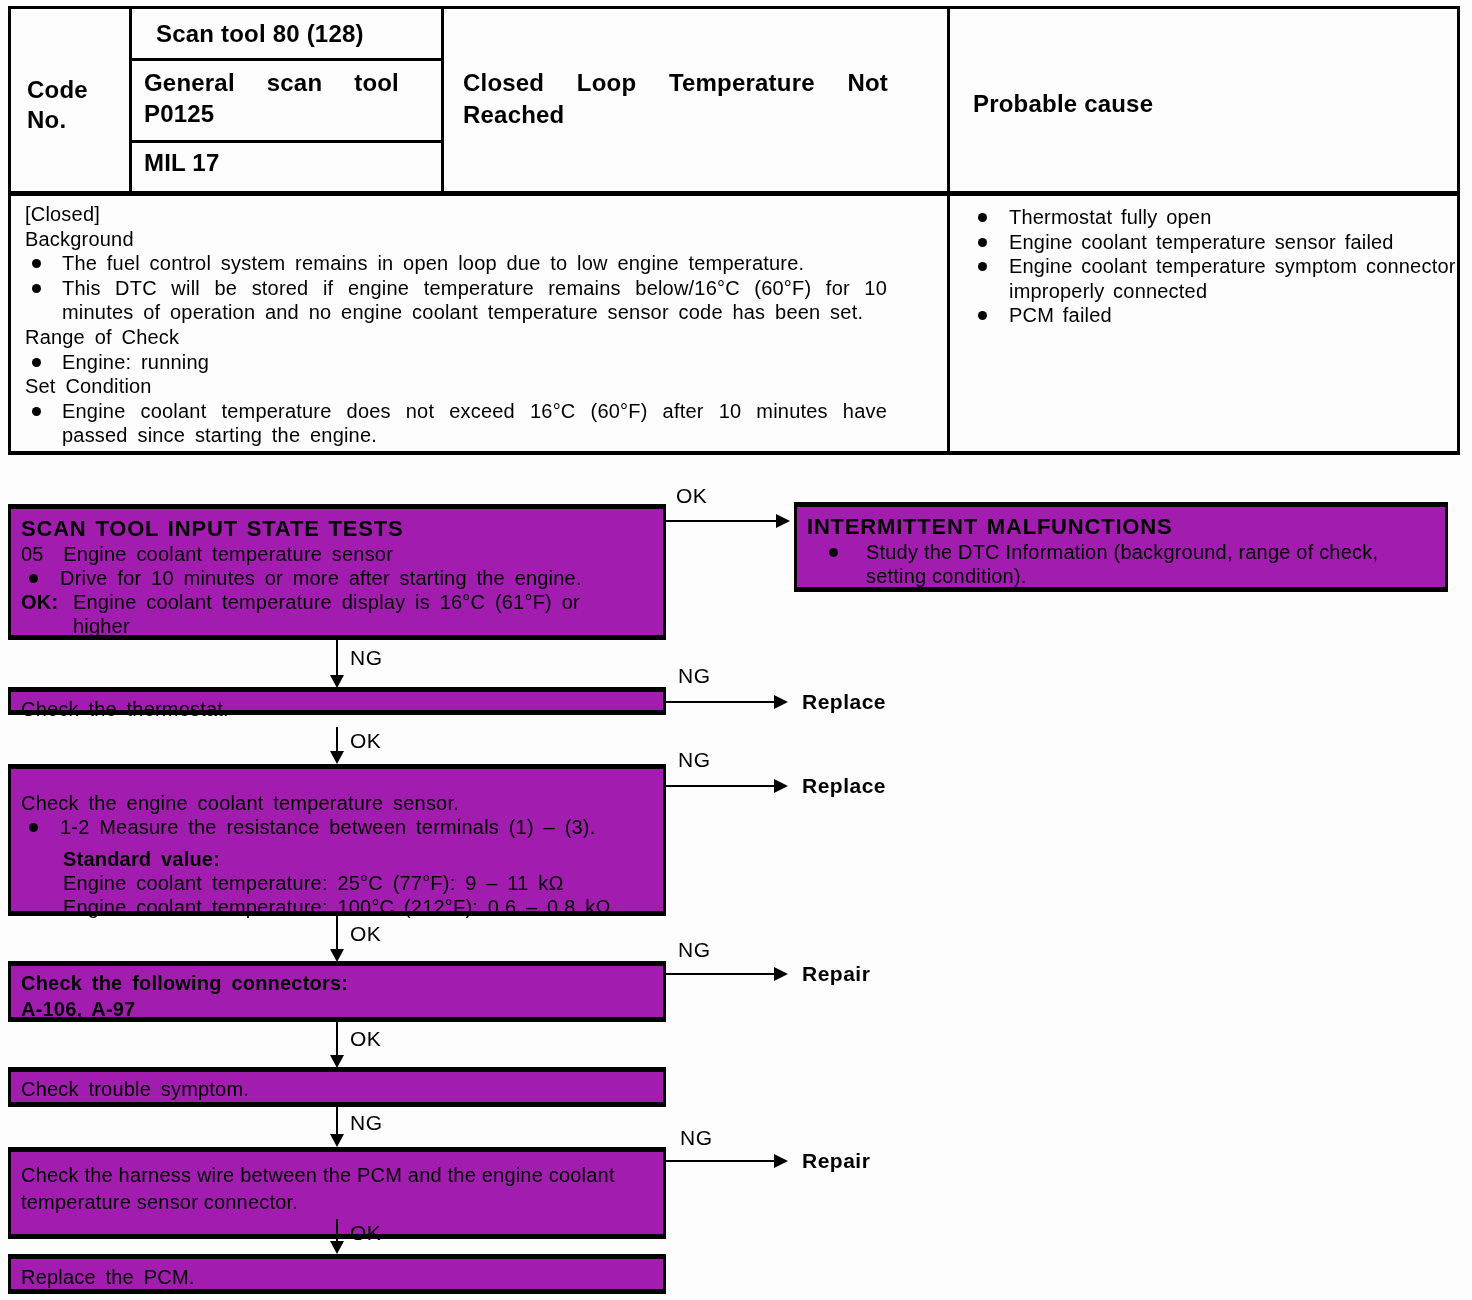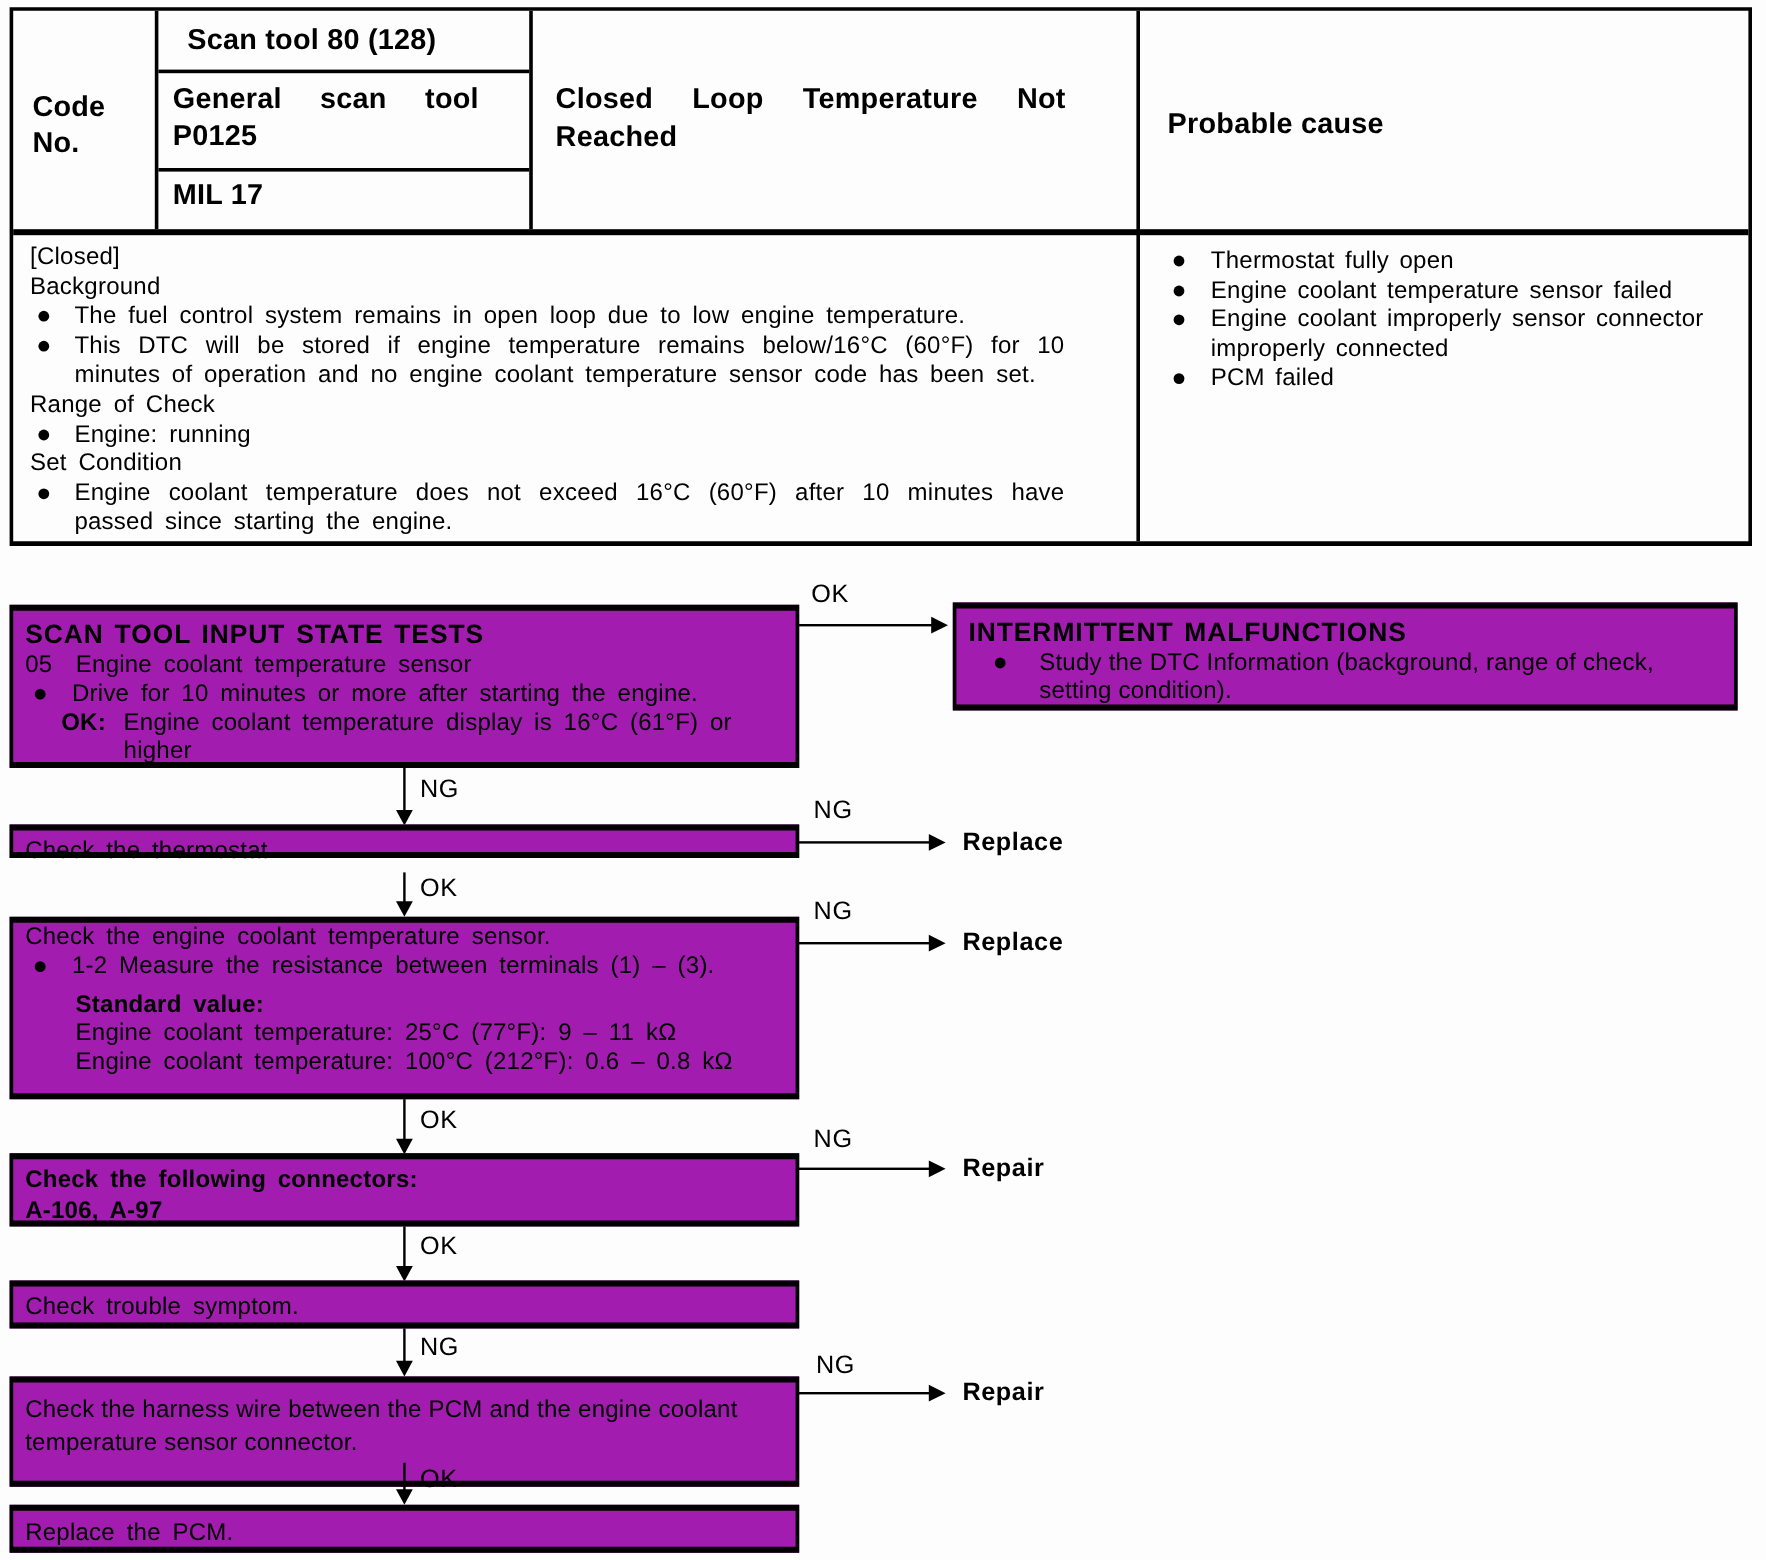--- a/index.html
+++ b/index.html
@@ -31,21 +31,21 @@
   .cause-cell .bdot{margin-right:22px;margin-left:9px;}
   .btext{width:830px;}
   .just{text-align:justify;}
   .cause-cell .btext{width:452px;}
   
   .fbox{position:absolute;left:8px;width:658px;background:#a21caf;box-sizing:border-box;
     border:3px solid #000;border-top-width:5px;border-bottom-width:5px;
     font-size:20px;padding:6px 10px;word-spacing:4px;line-height:24px;}
   .fbox .title{font-weight:bold;font-size:22px;letter-spacing:.8px;line-height:27px;word-spacing:2px;}
   .pre{white-space:pre-wrap;}
-  .okrow{display:flex;margin-left:30px;}
+  .okrow{display:flex;}
   .oklabel{font-weight:bold;width:52px;flex:0 0 auto;}
   .oktext{width:520px;}
   .fbox .bdot{margin-right:22px;margin-left:8px;}
   .ind{margin-left:42px;}
   .flabel{position:absolute;font-size:21px;letter-spacing:.5px;}
   .faction{position:absolute;font-size:21px;font-weight:bold;letter-spacing:.5px;}
   .fl-h{position:absolute;height:2px;background:#000;}
   .fl-v{position:absolute;width:2px;background:#000;}
   .ah-right{position:absolute;width:0;height:0;border-top:7px solid transparent;
     border-bottom:7px solid transparent;border-left:14px solid #000;}
@@ -100,21 +100,21 @@
       <div class="brow">
         <span class="bdot"></span>
         <div class="btext">Thermostat fully open</div>
       </div>
       <div class="brow">
         <span class="bdot"></span>
         <div class="btext">Engine coolant temperature sensor failed</div>
       </div>
       <div class="brow">
         <span class="bdot"></span>
-        <div class="btext">Engine coolant improperly sensor connector improperly connected</div>
+        <div class="btext">Engine coolant temperature symptom connector improperly connected</div>
       </div>
       <div class="brow">
         <span class="bdot"></span>
         <div class="btext">PCM failed</div>
       </div>
     </div>
   </div>
 
   <div class="flabel" style="left:676px;top:484px">OK</div>
   <div class="fl-h" style="left:664px;top:520px;width:114px"></div>
@@ -150,21 +150,21 @@
   </div>
   <div class="flabel" style="left:678px;top:664px">NG</div>
   <div class="fl-h" style="left:664px;top:701px;width:112px"></div>
   <div class="ah-right" style="left:774px;top:695px"></div>
   <div class="faction" style="left:802px;top:690px">Replace</div>
 
   <div class="fl-v" style="left:336px;top:727px;height:27px"></div>
   <div class="ah-down" style="left:330px;top:751px"></div>
   <div class="flabel" style="left:350px;top:729px">OK</div>
 
-  <div class="fbox" style="top:764px;height:152px;padding-top:0">
+  <div class="fbox" style="top:764px;height:152px;padding-top:22px">
     <div>Check the engine coolant temperature sensor.</div>
     <div class="brow">
       <span class="bdot"></span>
       <div>1-2 Measure the resistance between terminals (1) – (3).</div>
     </div>
     <div class="ind bold" style="margin-top:8px">Standard value:</div>
     <div class="ind">Engine coolant temperature: 25°C (77°F): 9 – 11 kΩ</div>
     <div class="ind">Engine coolant temperature: 100°C (212°F): 0.6 – 0.8 kΩ</div>
   </div>
   <div class="flabel" style="left:678px;top:748px">NG</div>

